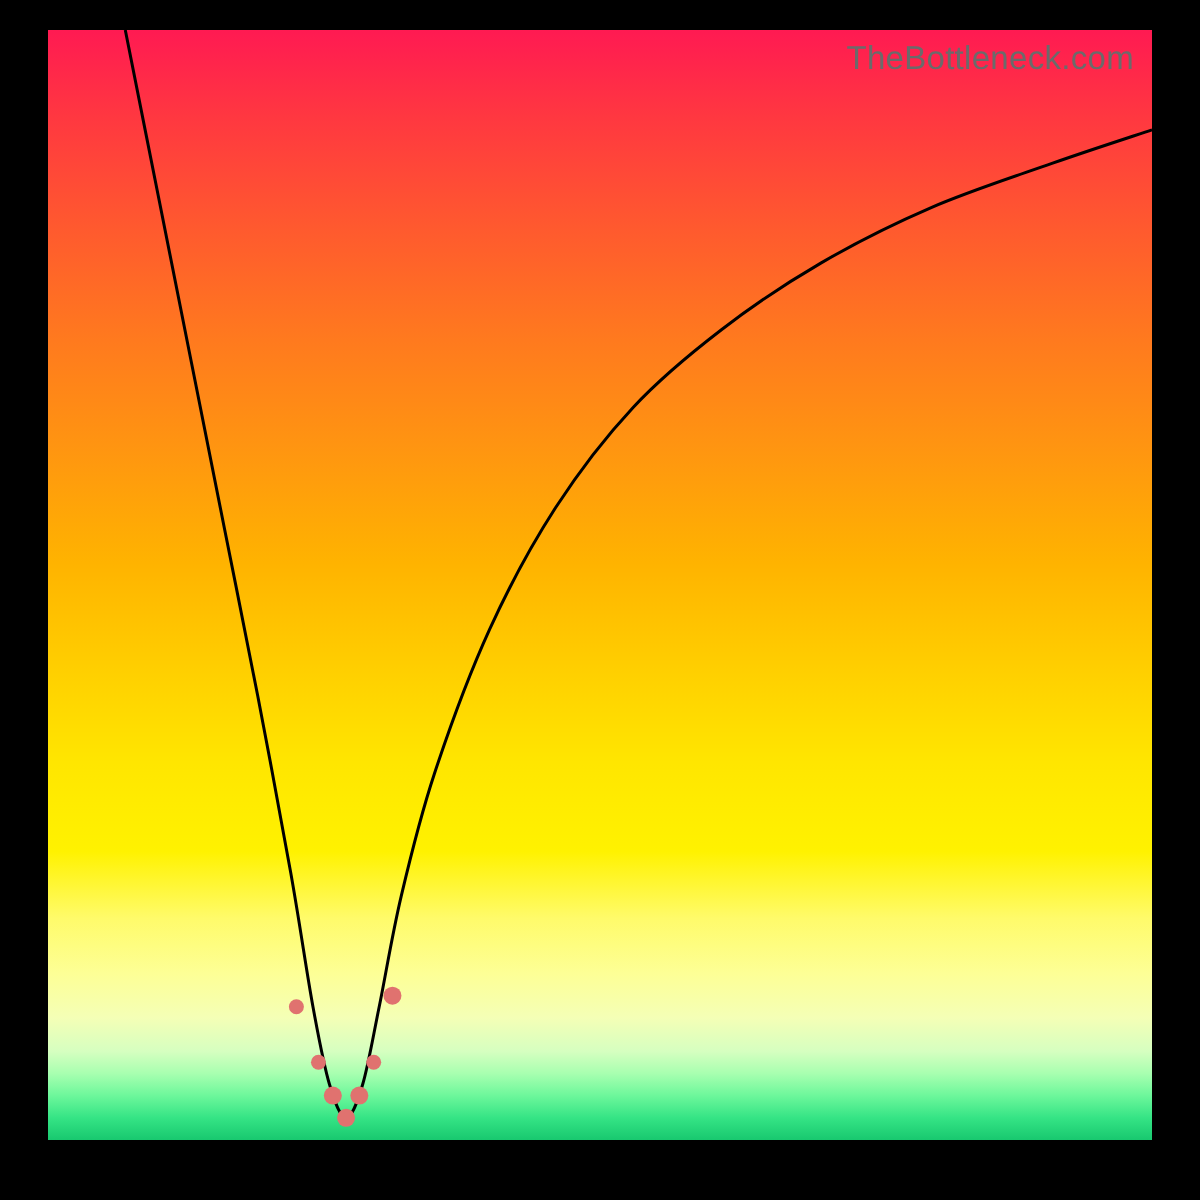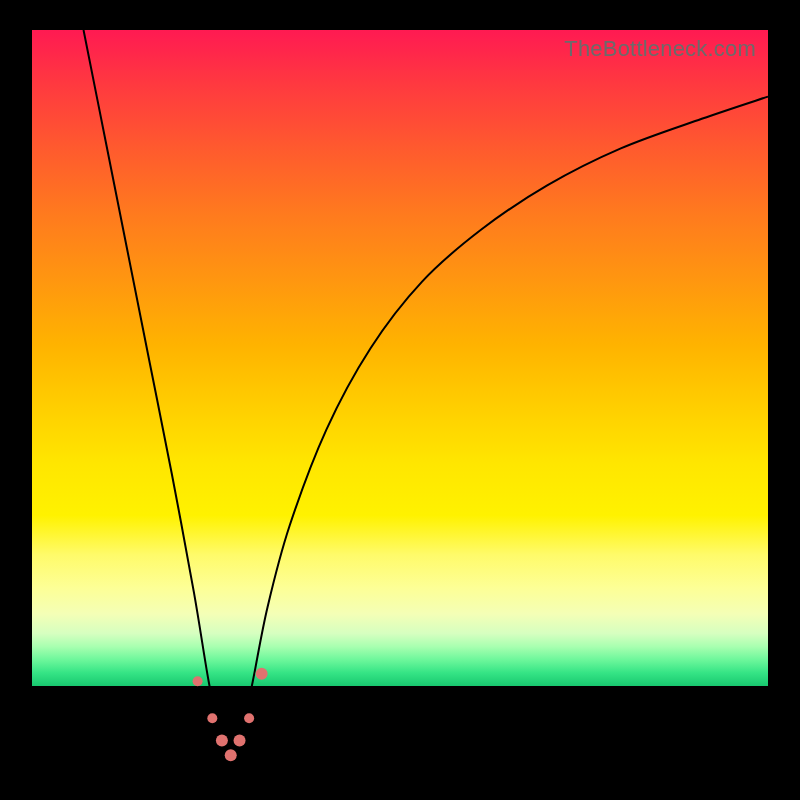--- a/index.html
+++ b/index.html
@@ -7,23 +7,23 @@
     padding: 0;
     width: 800px;
     height: 800px;
     background: #000;
     overflow: hidden;
     font-family: Arial, Helvetica, sans-serif;
   }
   .frame {
     position: absolute;
     left: 32px;
-    top: 30px;
+    top: 20px;
     width: 736px;
-    height: 656px;
+    height: 740px;
     background: linear-gradient(to bottom,
       #ff1a52 0%,
       #ff3840 8%,
       #ff5a2e 18%,
       #ff7a1e 28%,
       #ff9610 38%,
       #ffb300 48%,
       #ffd000 58%,
       #ffe600 66%,
       #fff200 74%,

